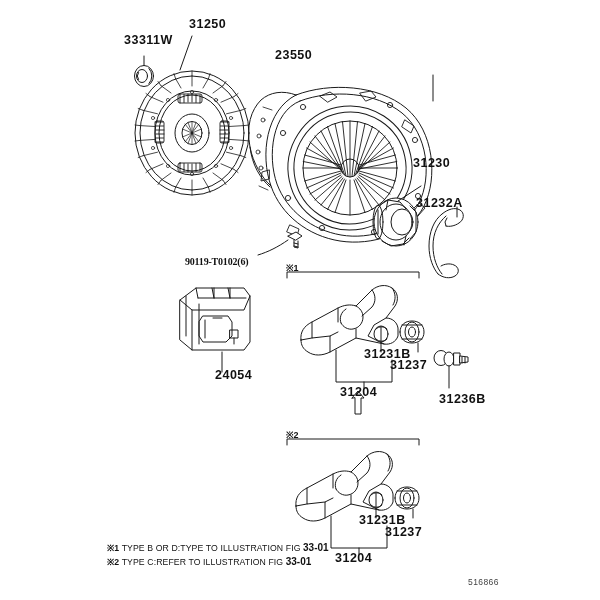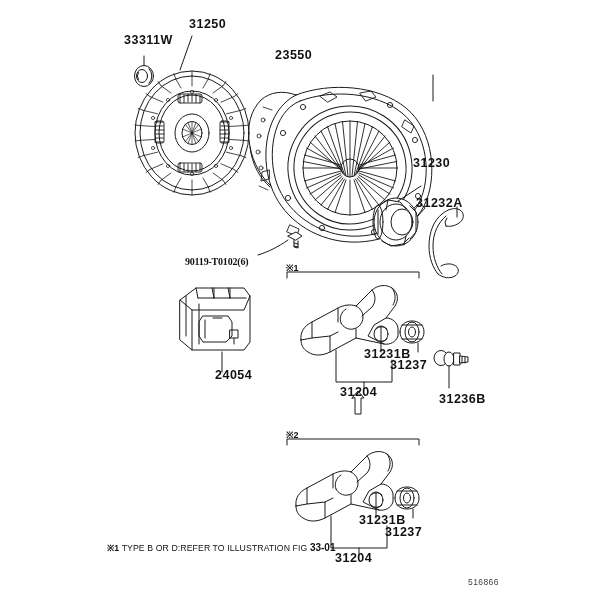--- a/index.html
+++ b/index.html
@@ -385,19 +385,24 @@
 
   <div class="lbl pn" style="left:359px;top:513px;">31231B</div>
   <div class="lbl pn" style="left:385px;top:525px;">31237</div>
   <div class="lbl pn" style="left:335px;top:551px;">31204</div>
 
   <div class="mk" style="left:286px;top:261px;">※1</div>
   <div class="mk" style="left:286px;top:428px;">※2</div>
 
   <div class="note" style="left:107px;top:542px;">
     <span class="star">※1</span>
-    <span>TYPE B OR D:REFER TO ILLUSTRATION FIG</span>
+    <span>TYPE B OR D:TYPE TO ILLUSTRATION FIG</span>
     <b>33-01</b>
   </div>
+  <div class="note" style="left:107px;top:556px;">
+    <span class="star">※2</span>
+    <span>TYPE C:REFER TO ILLUSTRATION FIG</span>
+    <b>33-01</b>
+  </div>
 
   <div class="figid" style="left:468px;top:577px;">516866</div>
 
 </div>
 
 </body></html>

